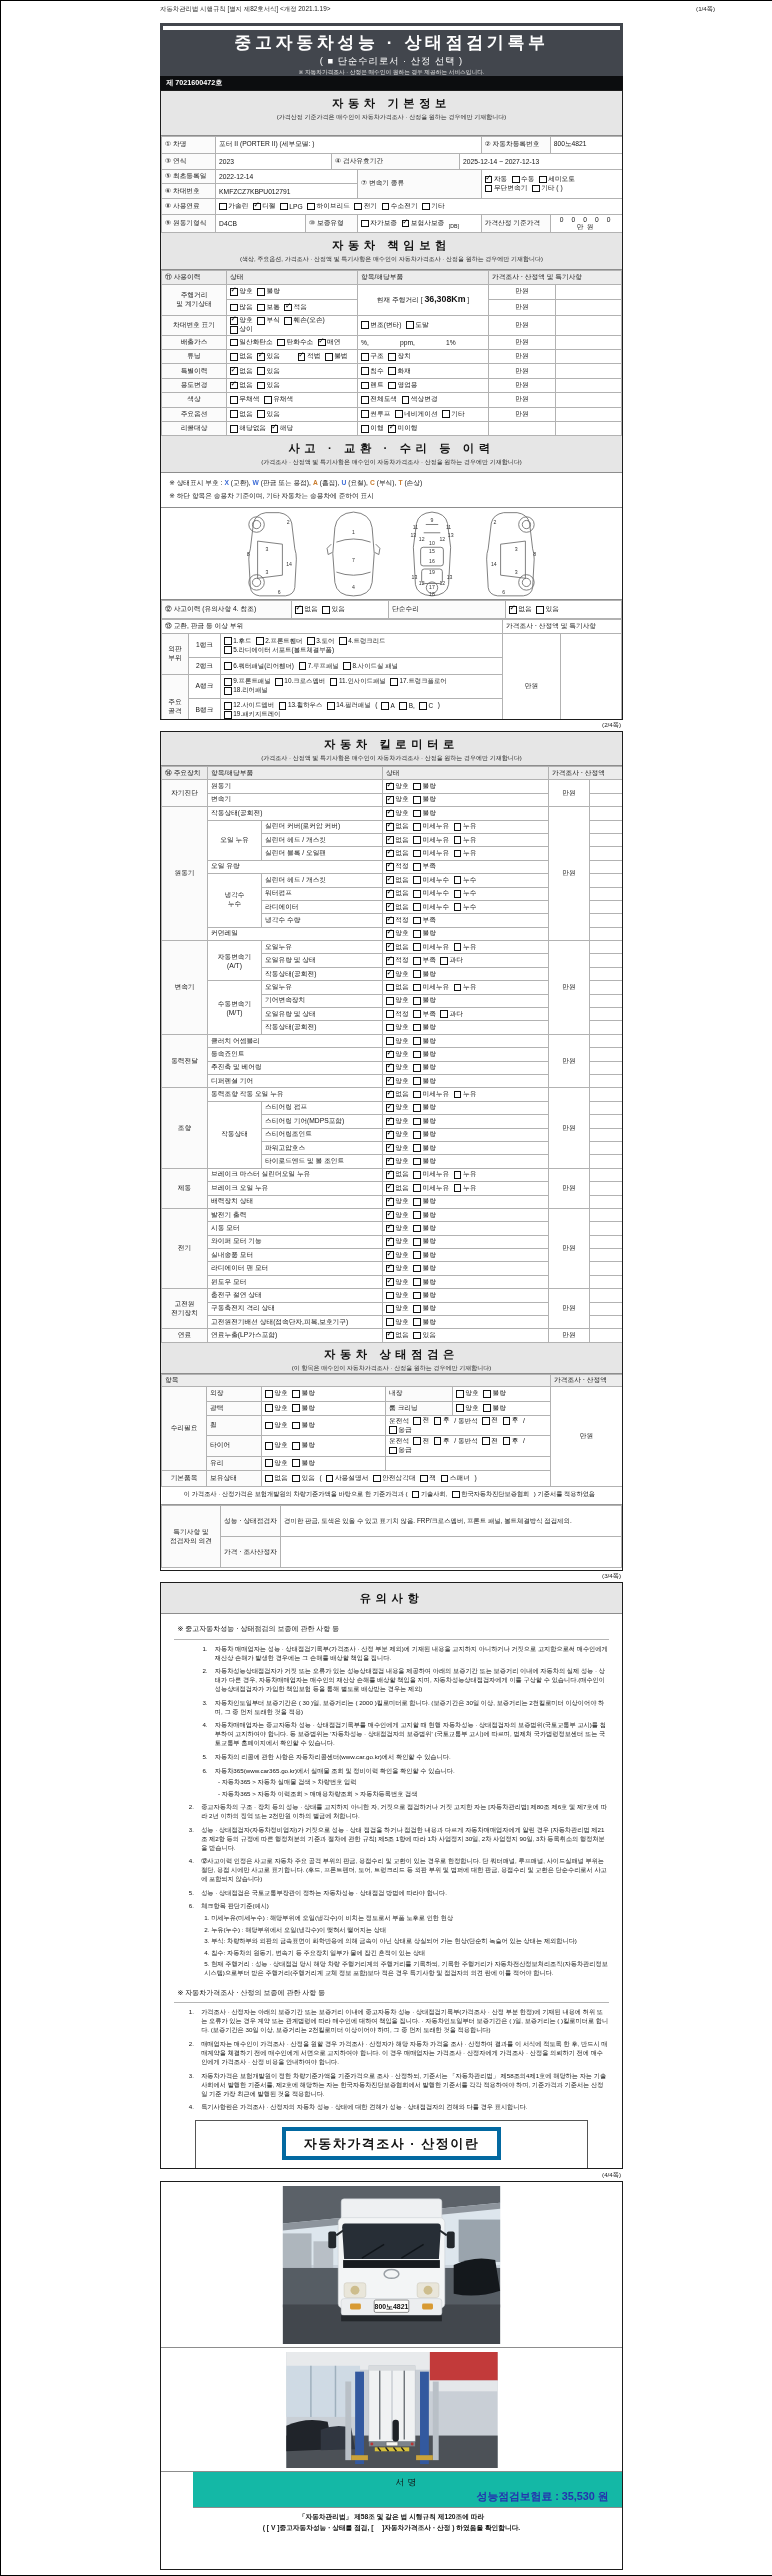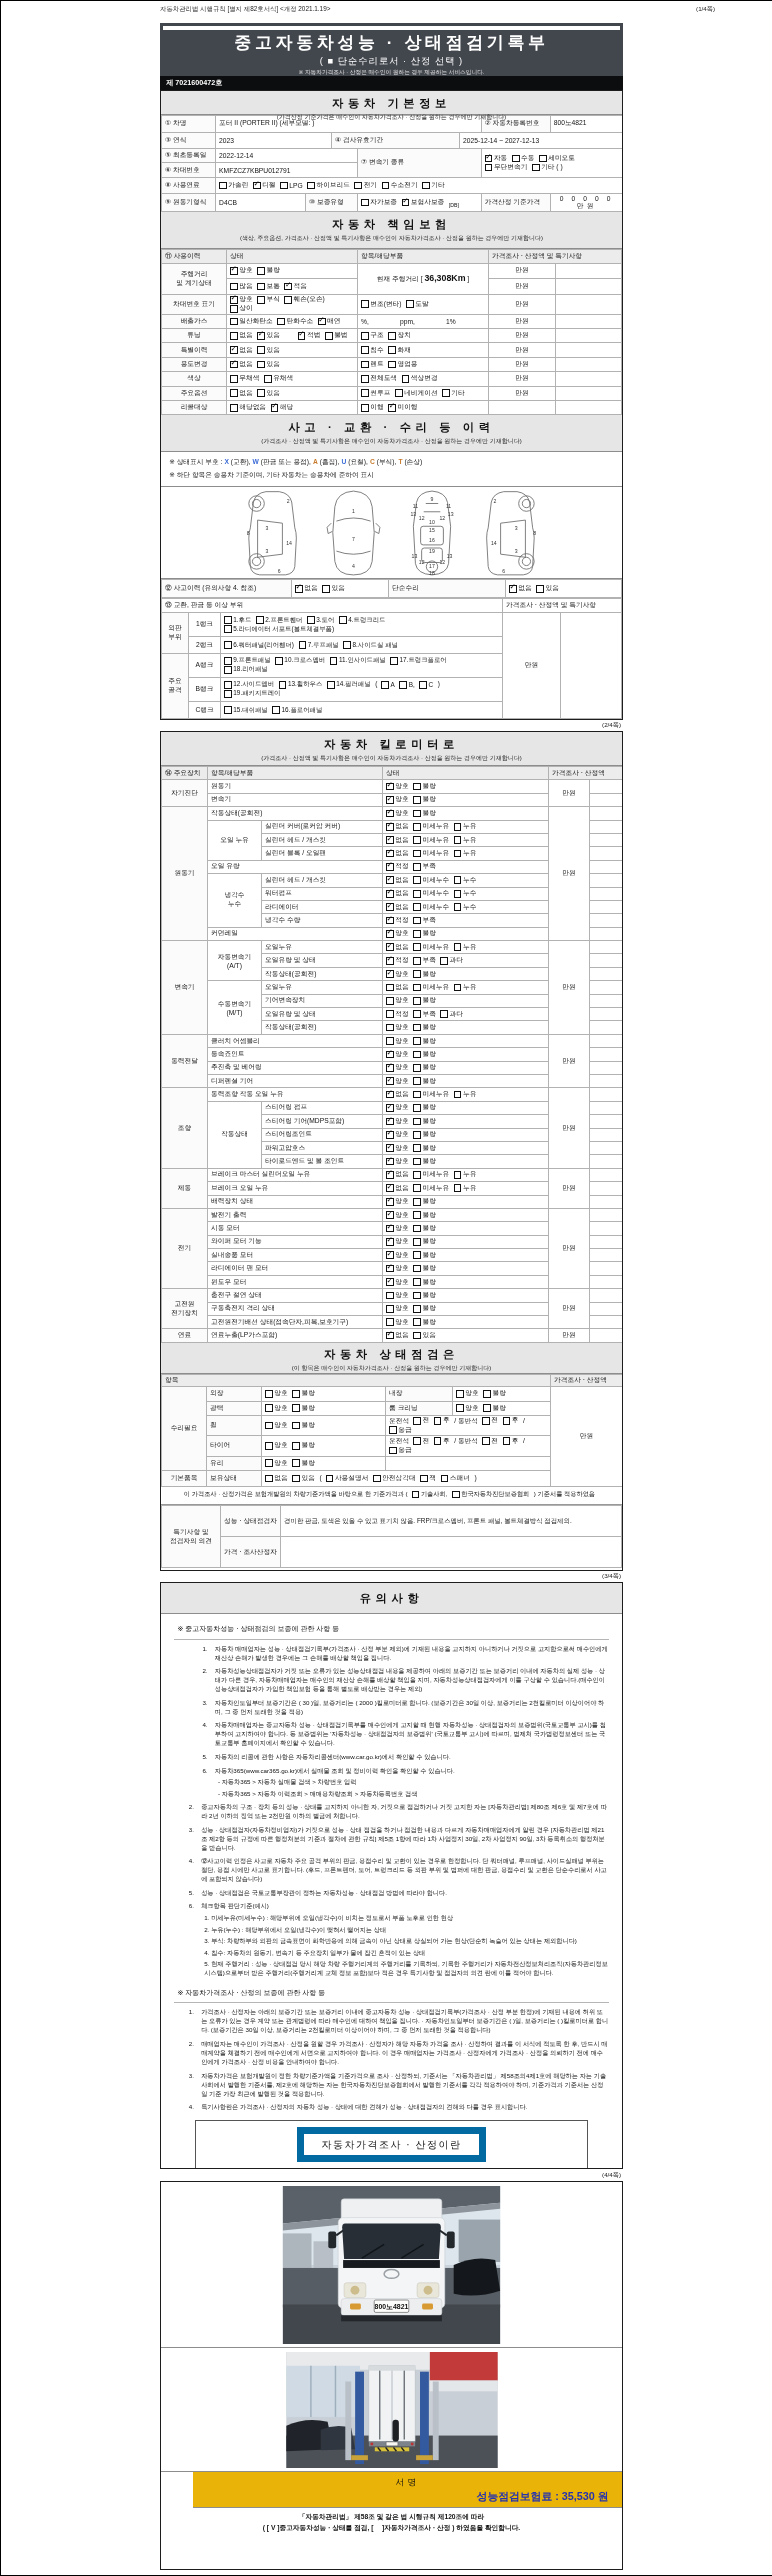--- a/index.html
+++ b/index.html
@@ -56,25 +56,25 @@
 
   .notebox{padding:5.2px 13.4px;font-size:6.2px;line-height:1.45;}
   .ntitle{font-size:7px;padding:4.6px 3.1px;border-bottom:0.5px solid #b5b5b5;margin-bottom:5.2px;}
   .nitem{display:flex;margin:4.6px 0;}
   .na{margin-left:28px;} .nb{margin-left:14.4px;}
   .nnum{width:12.4px;flex:0 0 auto;}
   .ntxt{flex:1;}
   .nsub{margin:2.6px 0 0 3.1px;}
   .nbox{margin:8.2px 20.6px 3.1px 20.6px;border:1px solid #555;padding:6.2px 10.3px 5.2px 10.3px;}
   .nbox-title{text-align:center;margin-bottom:5.2px;}
-  .nbox-title span{display:inline-block;border:7px solid #0369a1;padding:3.1px 17.5px;font-size:10px;font-weight:normal;letter-spacing:1.5px;}
+  .nbox-title span{display:inline-block;border:4px solid #0369a1;padding:3.1px 17.5px;font-size:13px;font-weight:bold;letter-spacing:1.5px;}
   .nbox-body{font-size:6.4px;line-height:1.5;}
 
   .photo-cell{border-bottom:0.5px solid #8d8d8d;display:flex;justify-content:center;align-items:center;background:#fff;}
-  .signband{height:35px;background:#eab308;position:relative;border-bottom:0.5px solid #8d8d8d;margin-left:32px;}
+  .signband{height:35px;background:#14b8a6;position:relative;border-bottom:0.5px solid #8d8d8d;margin-left:32px;}
   .signlbl{text-align:center;font-size:8.8px;padding-top:5.2px;letter-spacing:3.1px;}
   .fee{position:absolute;right:13.4px;bottom:3.1px;color:#2533ae;font-size:10.8px;font-weight:bold;}
   .footer{text-align:center;font-size:6.7px;font-weight:bold;padding-top:4.1px;line-height:1.6;}
 </style>
 </head>
 <body>
 
 <div id="doc">
 
   <div class="refline">자동차관리법 시행규칙 [별지 제82호서식] &lt;개정 2021.1.19&gt;</div>
@@ -85,21 +85,21 @@
 
   <div class="absec titleblock">
     <div class="tb-stripe"></div>
     <div class="tb-title">중고자동차성능 · 상태점검기록부</div>
     <div class="tb-sub1">( ■ 단순수리로서 · 산정 선택 )</div>
     <div class="tb-sub2">※ 자동차가격조사 · 산정은 매수인이 원하는 경우 제공하는 서비스입니다.</div>
     <div class="tb-docno">제 7021600472호</div>
   </div>
 
   <div class="absec box" id="box1">
-    <div class="hdr" style="height:24px">
+    <div class="hdr" style="height:45px">
       <div class="t">자동차 기본정보</div>
       <div class="s">(가격산정 기준가격은 매수인이 자동차가격조사 · 산정을 원하는 경우에만 기재합니다)</div>
     </div>
     <table>
       <colgroup>
           <col style="width:54px">
           <col style="width:90px">
           <col style="width:26px">
           <col style="width:26px">
           <col style="width:102px">

